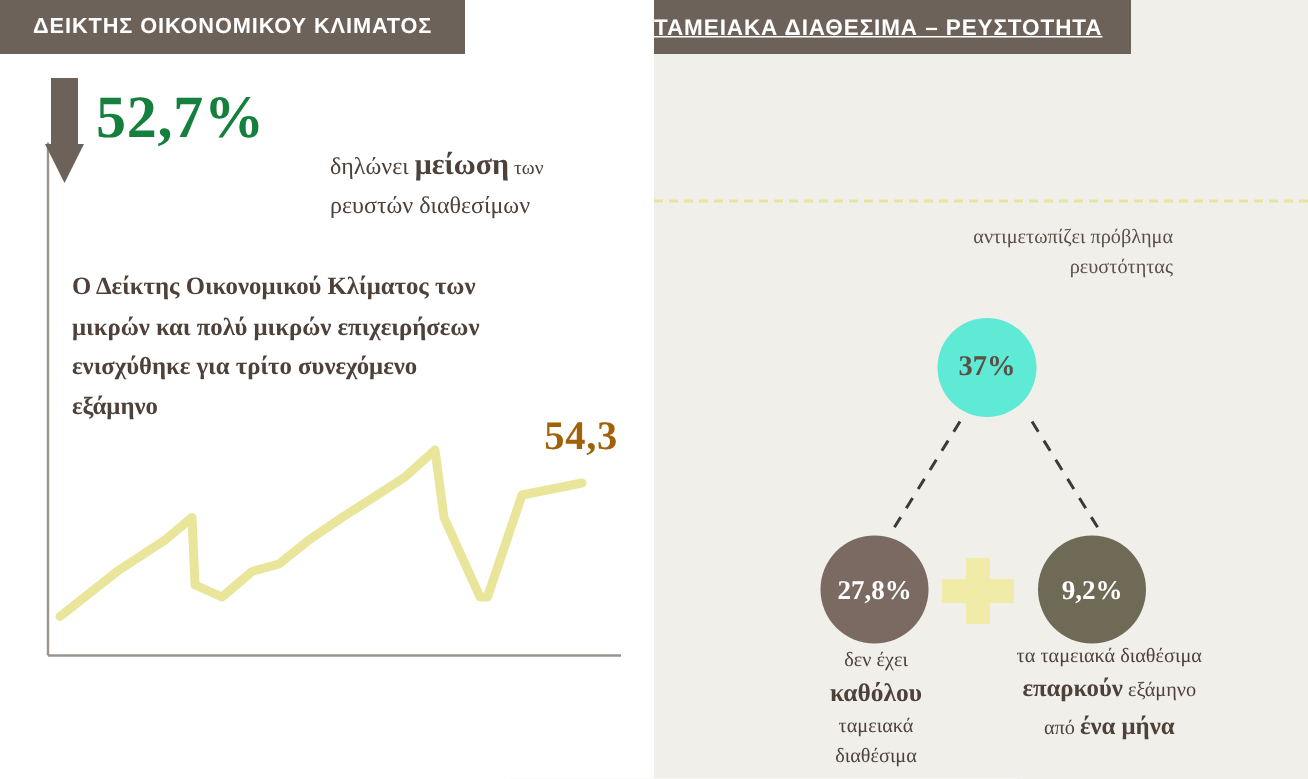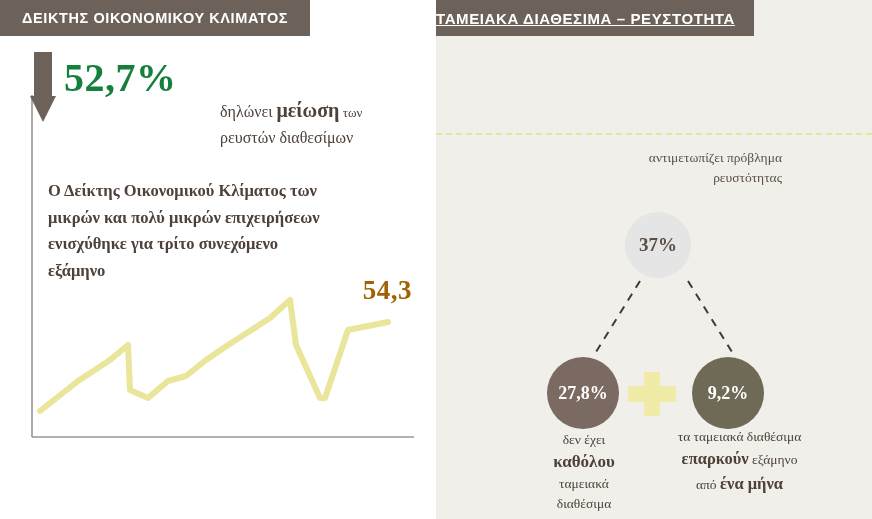--- a/index.html
+++ b/index.html
@@ -185,21 +185,21 @@
     justify-content: center;
     font-family: "Liberation Serif", serif;
     font-weight: bold;
     color: #ffffff;
   }
   .bubble-top {
     left: 625px;
     top: 212px;
     width: 66px;
     height: 66px;
-    background: #e5e5e5;
+    background: #5eead4;
     color: #5b4f45;
     font-size: 19px;
   }
   .bubble-left {
     left: 547px;
     top: 357px;
     width: 72px;
     height: 72px;
     background: #7a6a62;
     font-size: 18px;

